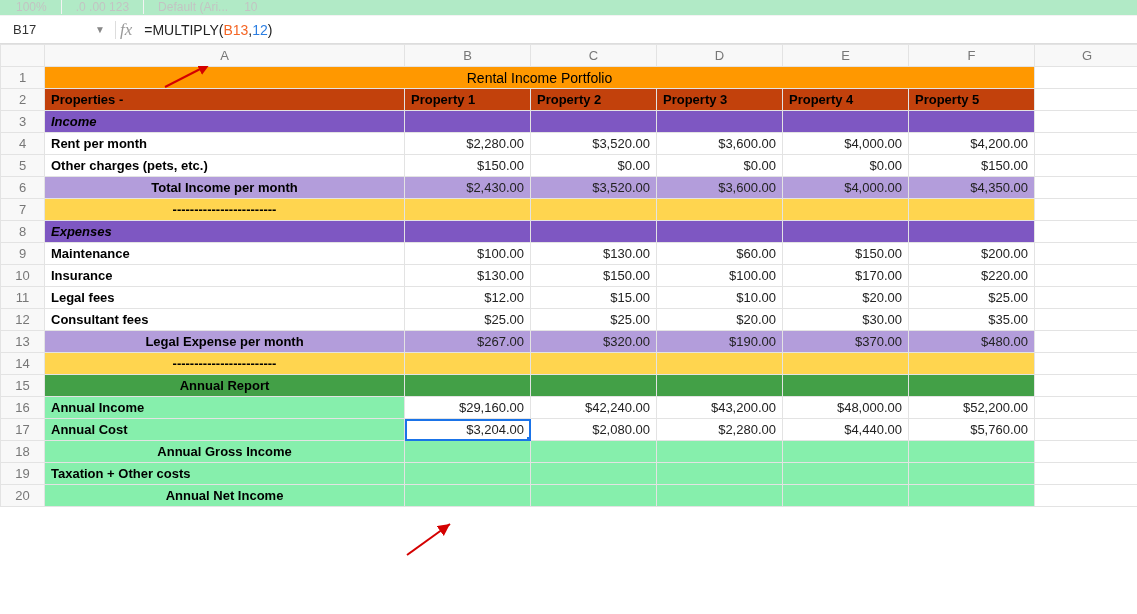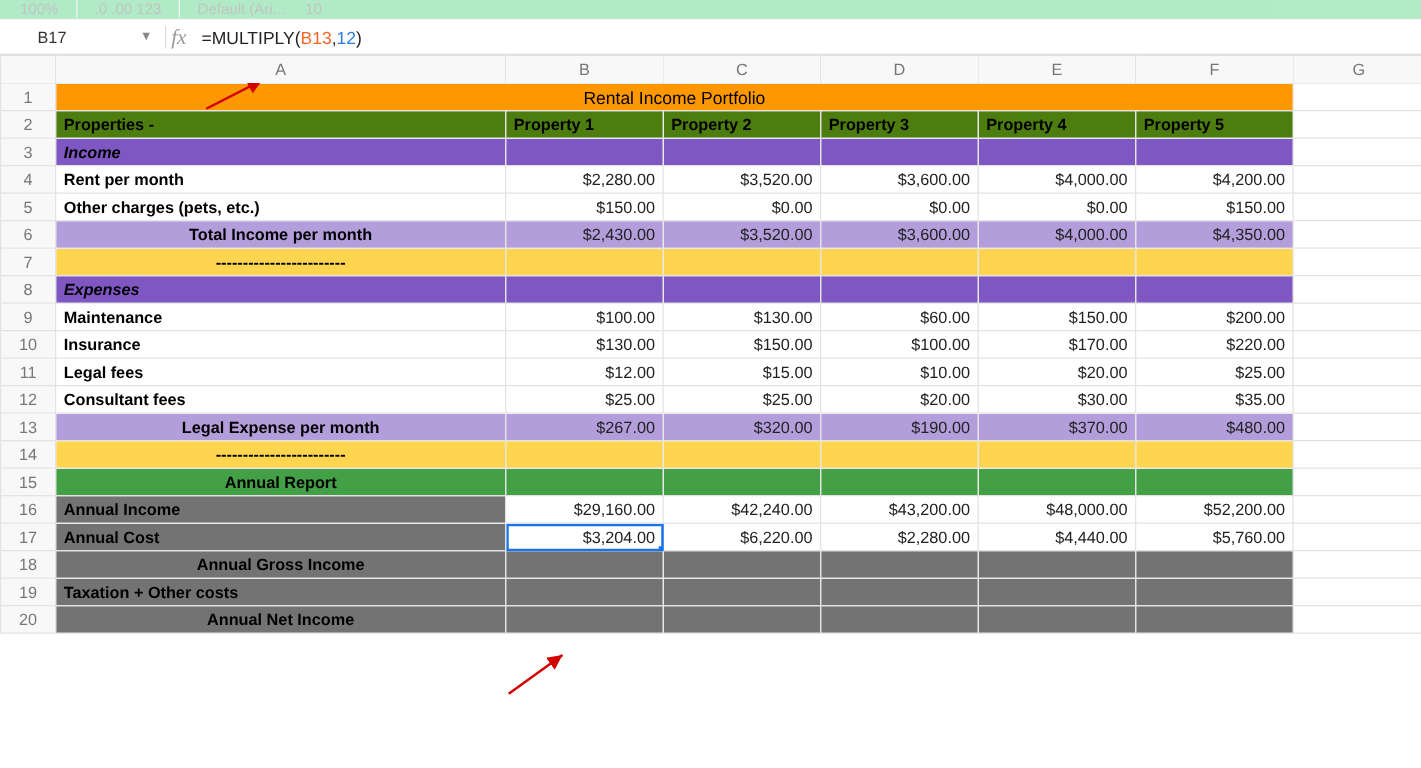--- a/index.html
+++ b/index.html
@@ -25,21 +25,21 @@
     margin: 0 8px;
     font-size: 12px;
     color: #555;
     white-space: nowrap;
   }
   .namebox-row {
     display: flex;
     align-items: center;
     height: 28px;
     border-bottom: 1px solid #ddd;
-    padding: 0 22px;
+    padding: 0 5px;
   }
   .namebox {
     width: 90px;
     border: none;
     font-size: 13px;
     padding: 2px 8px;
     color: #333;
   }
   .namebox-dd {
     color: #888;
@@ -104,26 +104,26 @@
   }
   .colA { width: 360px; }
   .colB, .colC, .colD, .colE, .colF { width: 126px; }
   .colG { width: 105px; }
 
   .num { text-align: right; }
   .bold { font-weight: bold; }
   .center { text-align: center; }
 
   .row-title td.data { background:#ff9800; color:#000; font-weight:normal; text-align:center; font-size:14px; }
-  .row-props td.data { background:#4d7c0f; color:#000; font-weight:bold; }
+  .row-props td.data { background:#c2410c; color:#000; font-weight:bold; }
   .row-purplehdr td.data { background:#7e57c2; color:#000; font-weight:bold; }
   .row-lpurple td.data { background:#b39ddb; }
   .row-yellow td.data { background:#ffd54f; }
   .row-greenhdr td.data { background:#43a047; color:#000; font-weight:bold; }
-  .row-lgreen td.data { background:#737373; }
+  .row-lgreen td.data { background:#86efac; }
 
   .row-purplehdr td.data.colA { text-align:left;font-style:italic; }
   .row-greenhdr td.data.colA { text-align:center; }
 
   .row-yellow td.data.colA,
   .row-lpurple td.data.colA.center,
   .row-lgreen td.data.colA.center { text-align:center; font-weight:bold;}
   .row-lpurple td.data.colA,
   .row-lgreen td.data.colA { font-weight:bold; }
 
@@ -395,21 +395,21 @@
           <td class="num">$43,200.00</td>
           <td class="num">$48,000.00</td>
           <td class="num">$52,200.00</td>
           <td></td>
         </tr>
 
     <tr class="row-lgreen">
           <th class="rowhdr">17</th>
       <td class="data colA">Annual Cost</td>
       <td class="num active-cell">$3,204.00</td>
-      <td class="num">$6,220.00</td>
+      <td class="num">$2,080.00</td>
           <td class="num">$2,280.00</td>
           <td class="num">$4,440.00</td>
           <td class="num">$5,760.00</td>
           <td></td>
         </tr>
 
     <tr class="row-lgreen">
           <th class="rowhdr">18</th>
       <td class="data colA center">Annual Gross Income</td>
       <td class="data"></td>

